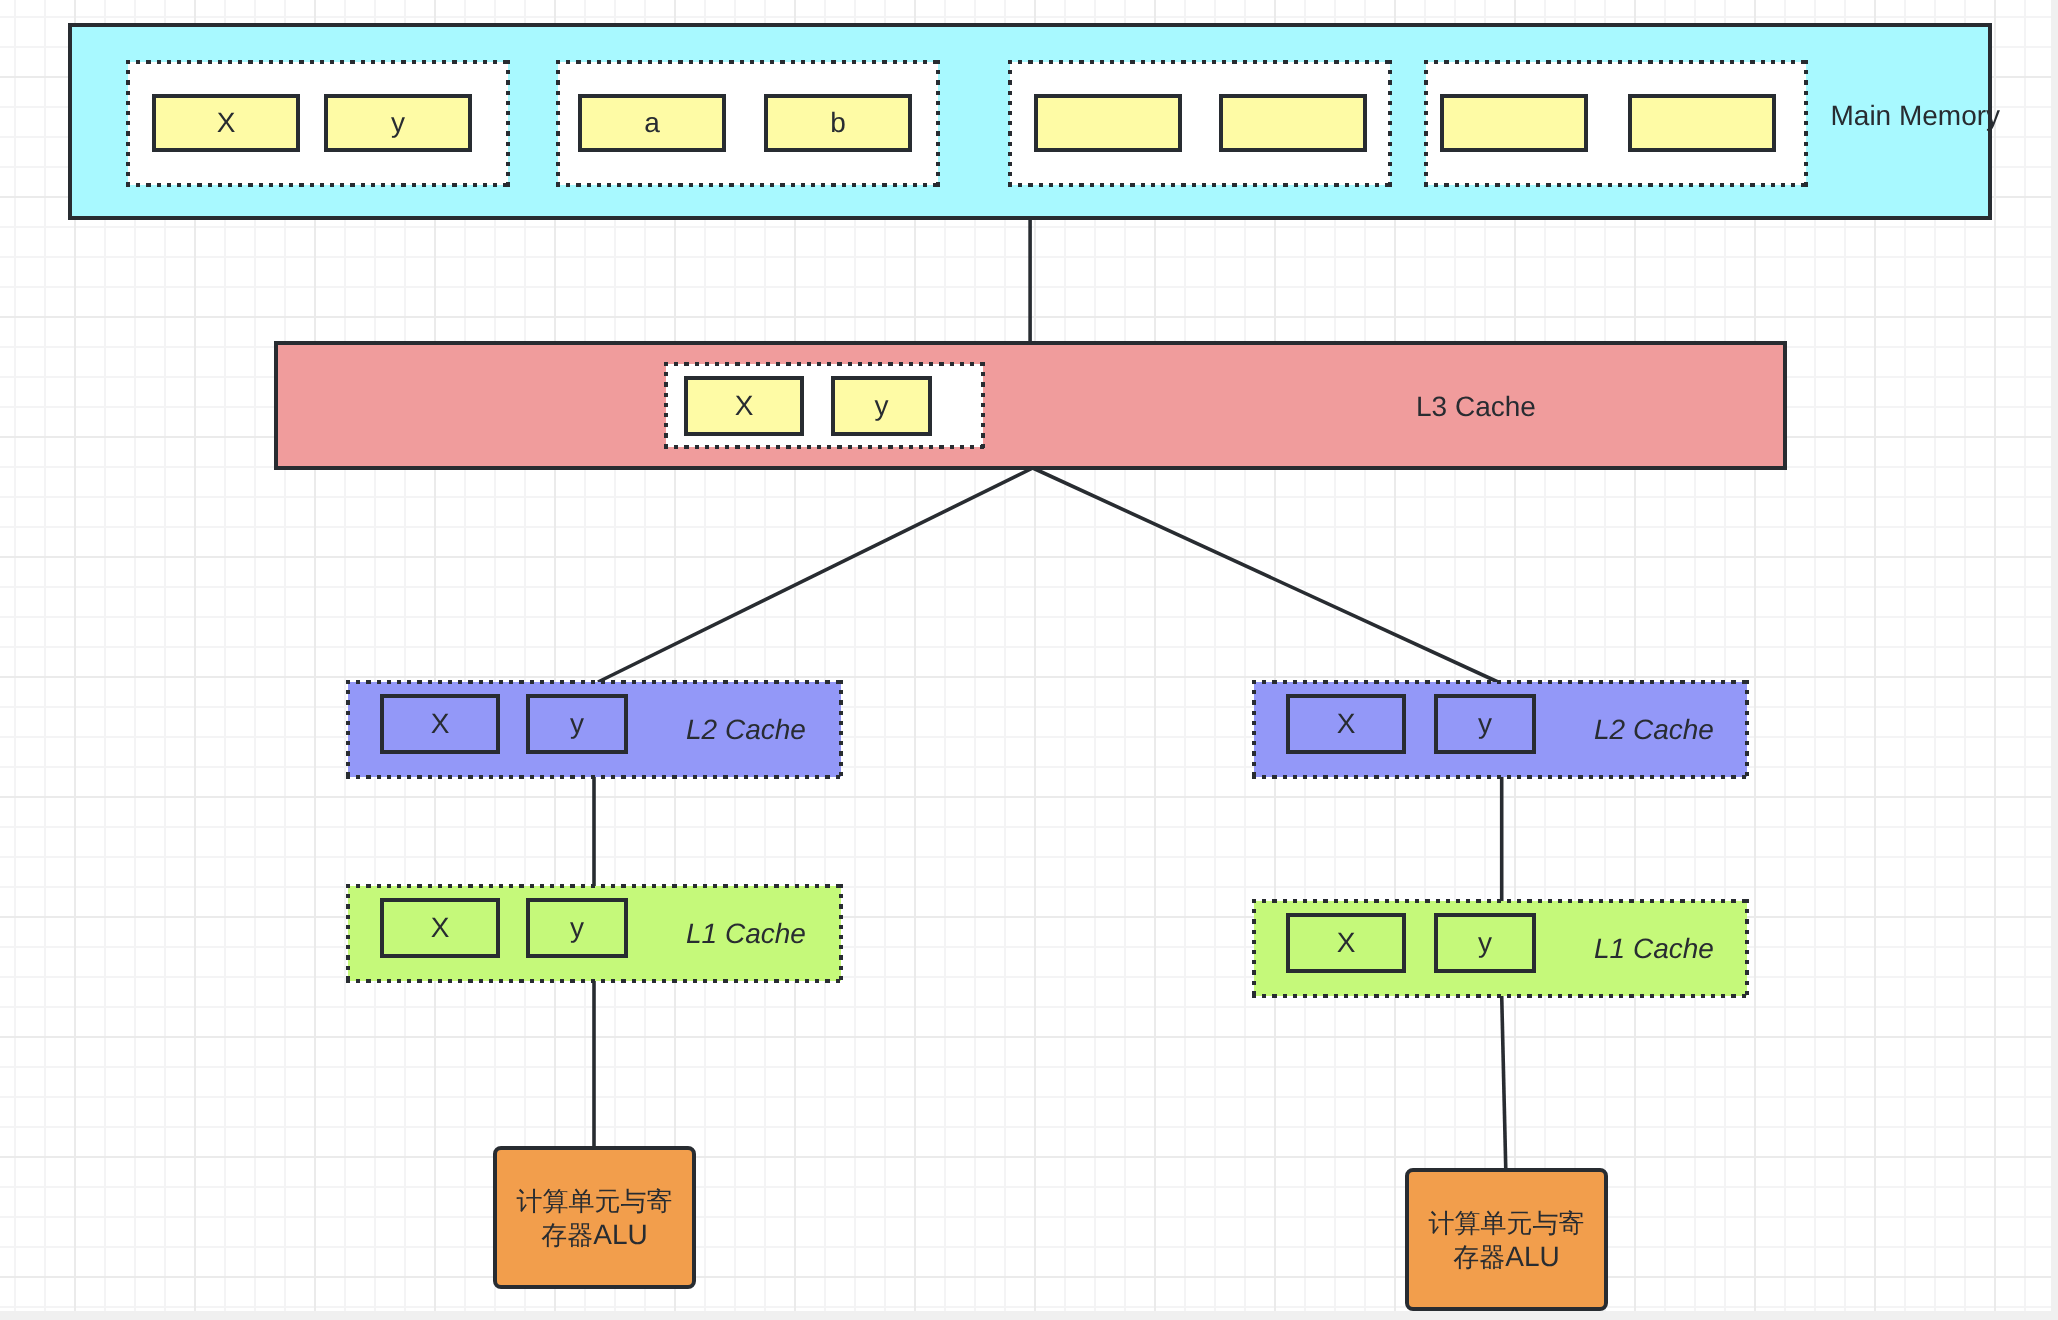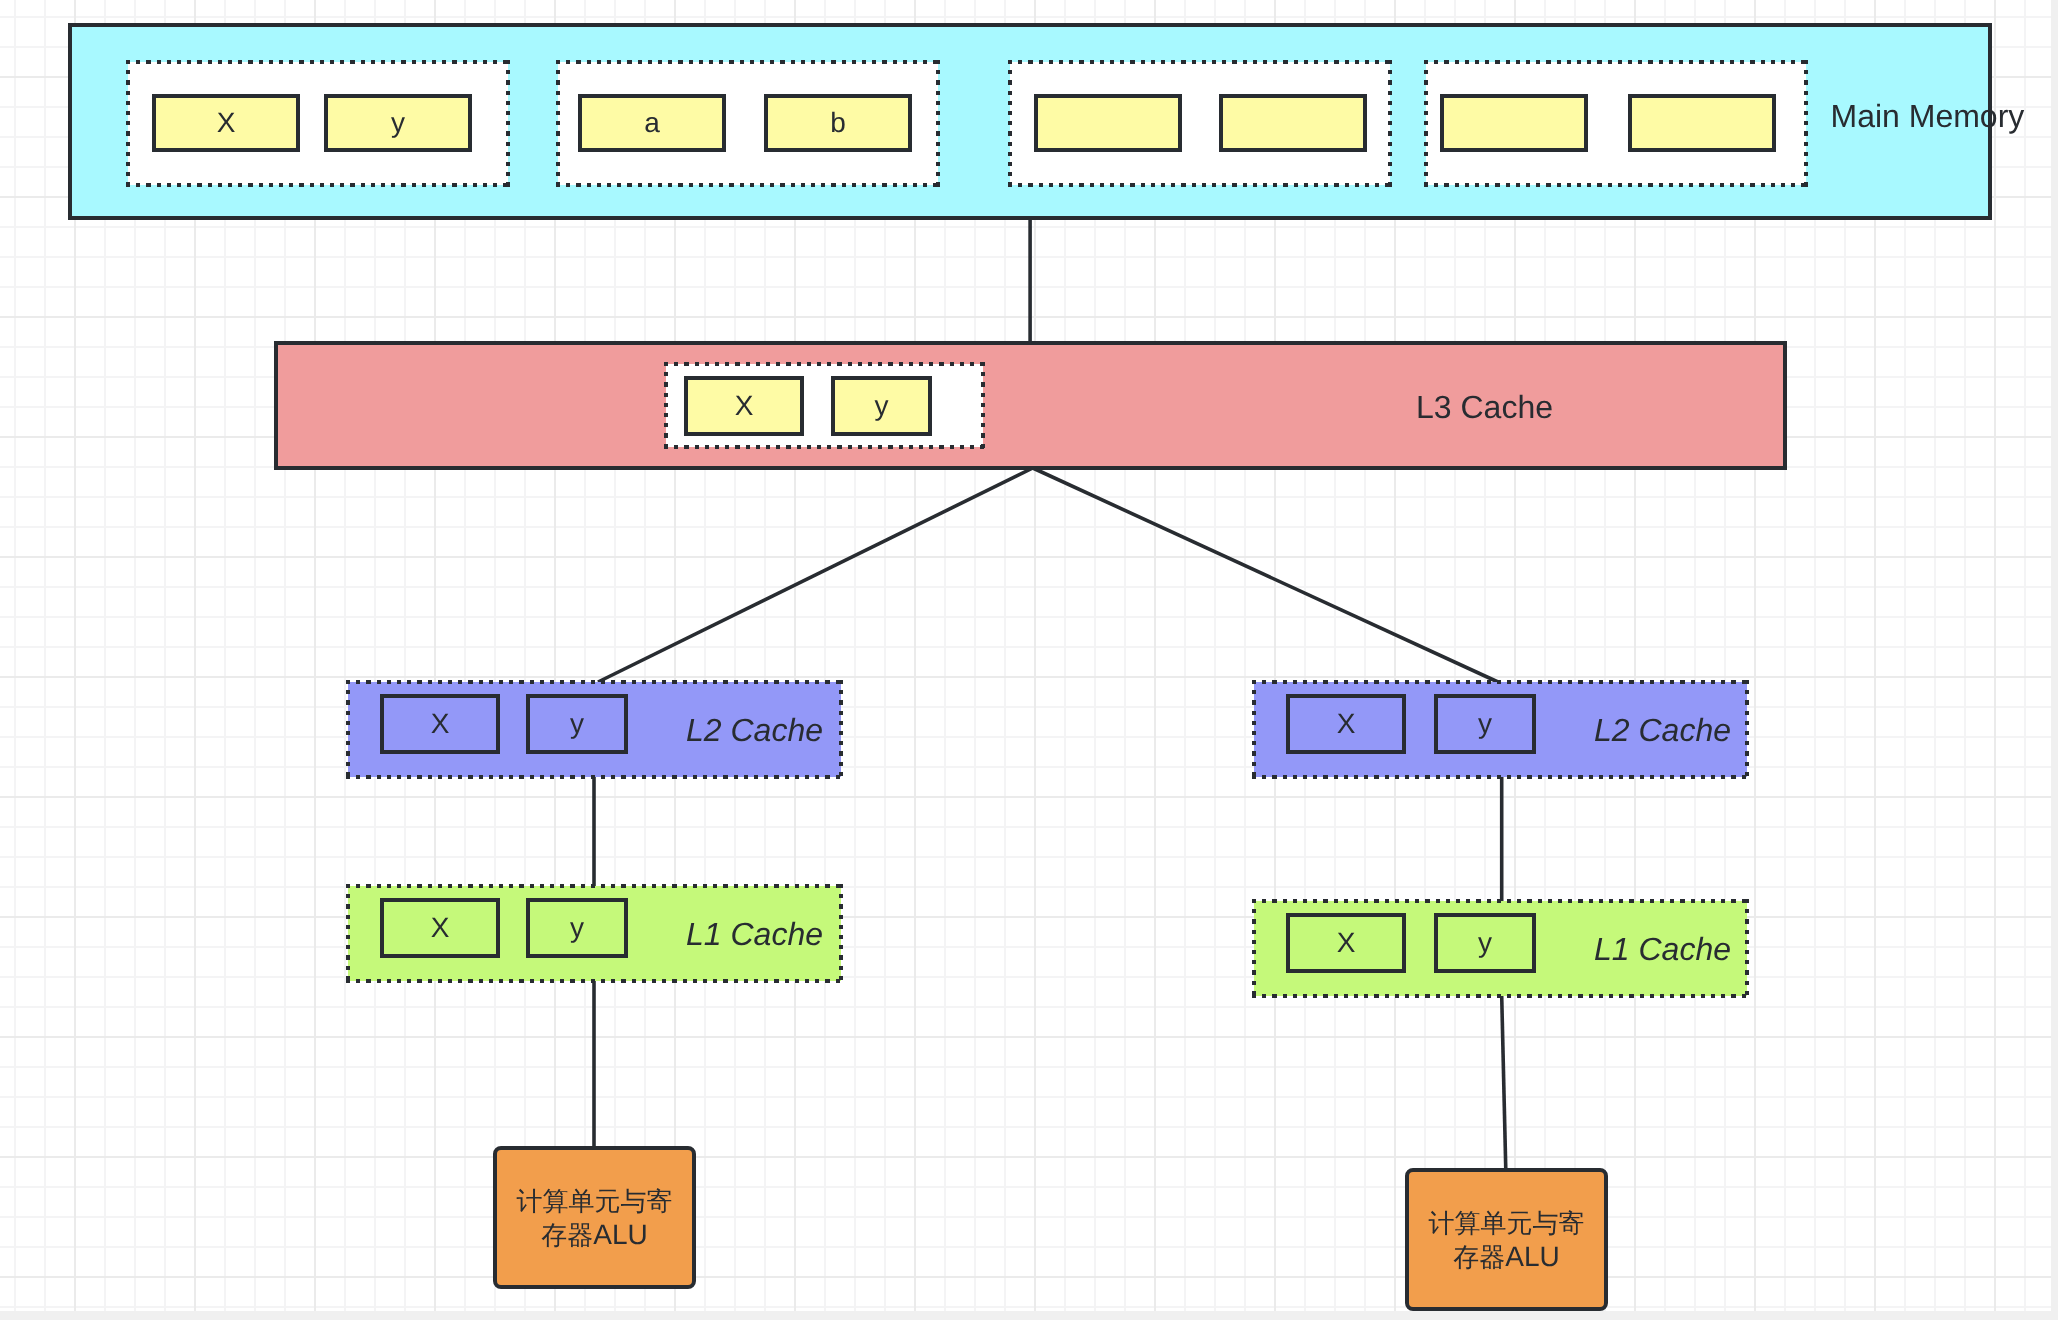--- a/index.html
+++ b/index.html
@@ -38,21 +38,21 @@
       repeating-linear-gradient(to right,#282c31 0 4.2px,transparent 4.2px 10.2px),
       repeating-linear-gradient(to right,#282c31 0 4.2px,transparent 4.2px 10.2px),
       repeating-linear-gradient(to bottom,#282c31 0 4.2px,transparent 4.2px 10.2px),
       repeating-linear-gradient(to bottom,#282c31 0 4.2px,transparent 4.2px 10.2px);
     background-size:100% 4px,100% 4px,4px 100%,4px 100%;
     background-position:0 0,0 100%,0 0,100% 0;
     background-repeat:repeat-x,repeat-x,repeat-y,repeat-y;
   }
   .lbl{
     position:absolute;white-space:pre;color:#282c31;
-    font-size:32px;line-height:34px;
+    font-size:28px;line-height:34px;
     transform:translateZ(0);
   }
   
   .cell>span,.icell>span{display:inline-block;transform:translateZ(0);}
 
   
   #mm{left:68px;top:23px;width:1924px;height:197px;background:#A8F9FF;}
   .mmgrp{position:absolute;width:384px;height:127px;background-color:#ffffff;}
   .cell{
     position:absolute;top:34px;width:148px;height:58px;

